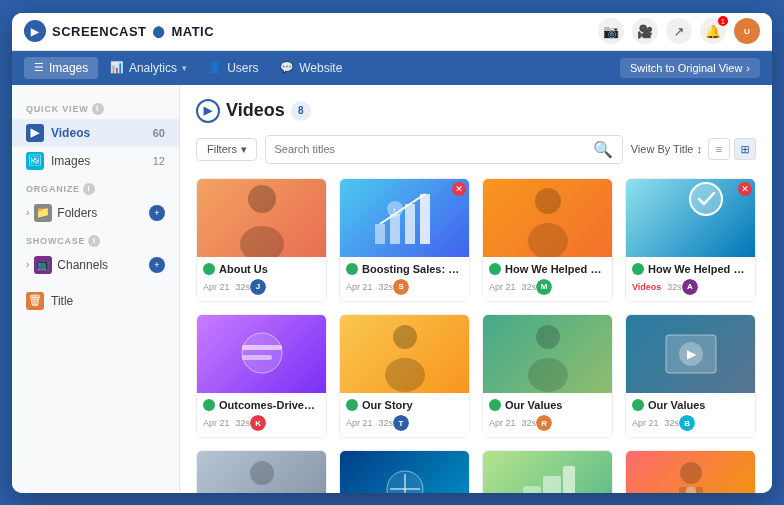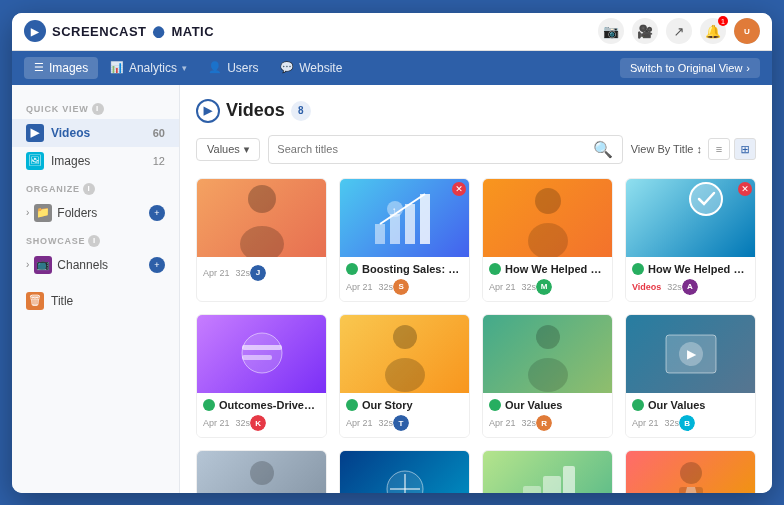--- a/index.html
+++ b/index.html
@@ -566,21 +566,21 @@
           <div class="video-icon">▶</div>
           <span>Videos</span>
           <div class="count-badge">
             <span>8</span>
           </div>
         </div>
       </div>
 
       <div class="toolbar">
         <div class="filter-btn">
-          <span>Values</span>
+          <span>Filters</span>
           <span>▾</span>
         </div>
         <div class="search-bar">
           <input type="text" placeholder="Search titles" style="">
           <span>🔍</span>
         </div>
         <div class="sort-controls">
           <div class="sort-btn">
             <span>View By Title</span>
             <span>↕</span>
@@ -597,20 +597,24 @@
         <div class="video-card">
           <div class="video-thumb thumb-1">
             <div class="thumb-content">
               <svg width="60" height="78" viewBox="0 0 60 78">
                 <ellipse cx="30" cy="20" rx="14" ry="14" fill="rgba(0,0,0,0.25)"></ellipse>
                 <ellipse cx="30" cy="65" rx="22" ry="18" fill="rgba(0,0,0,0.2)"></ellipse>
               </svg>
             </div>
           </div>
           <div class="video-info">
+            <div class="video-title-row">
+              <div class="video-status-icon green"></div>
+              <span class="video-title">About Us</span>
+            </div>
             <div class="video-meta">
               <div class="video-date-dur">
                 <span>Apr 21</span>
                 <span>32s</span>
               </div>
               <div class="video-avatar">
                 <div class="avatar-placeholder" style="background:#2d5fa8;">J</div>
               </div>
             </div>
           </div>

